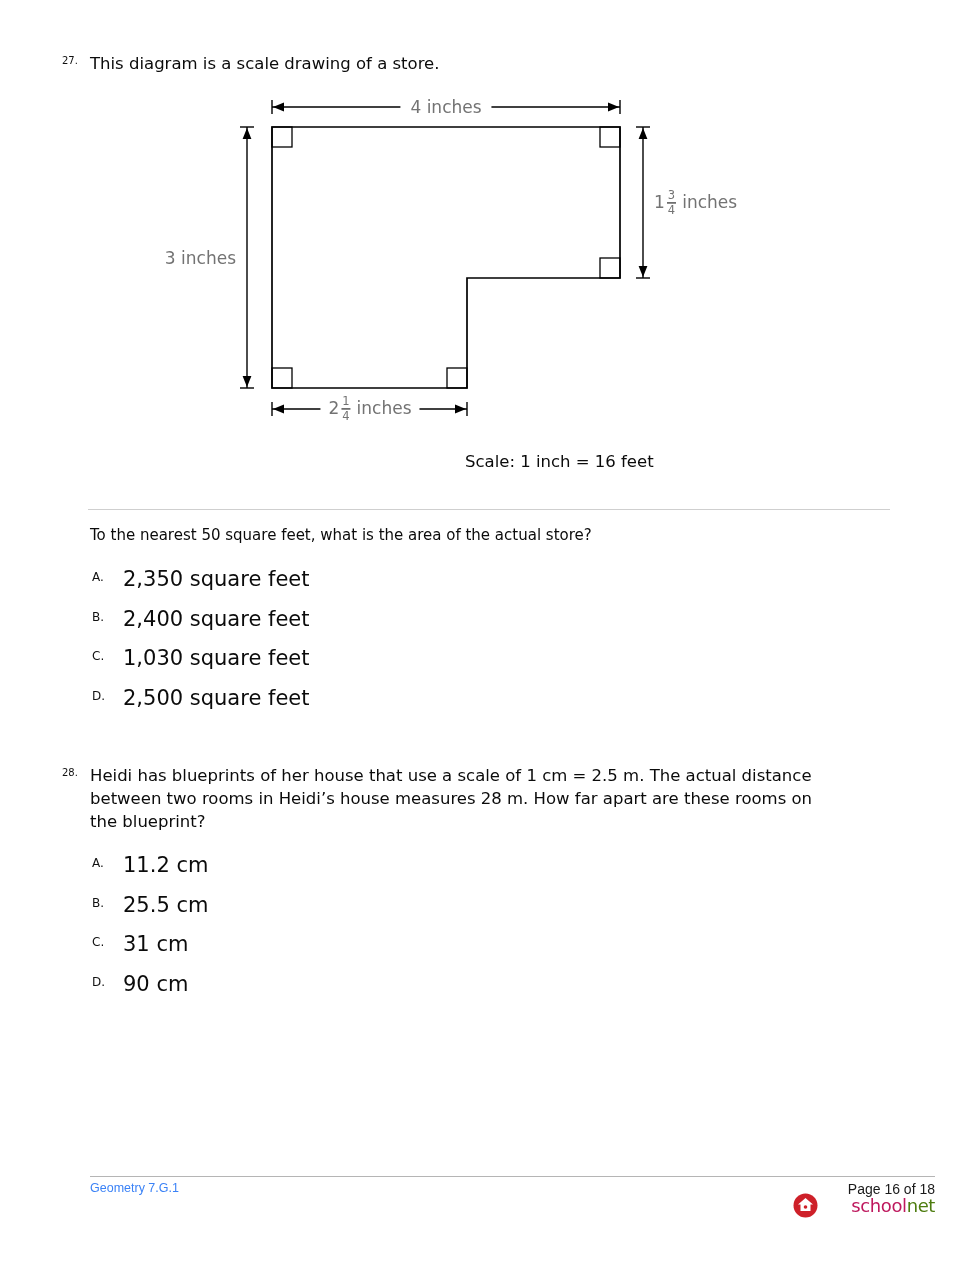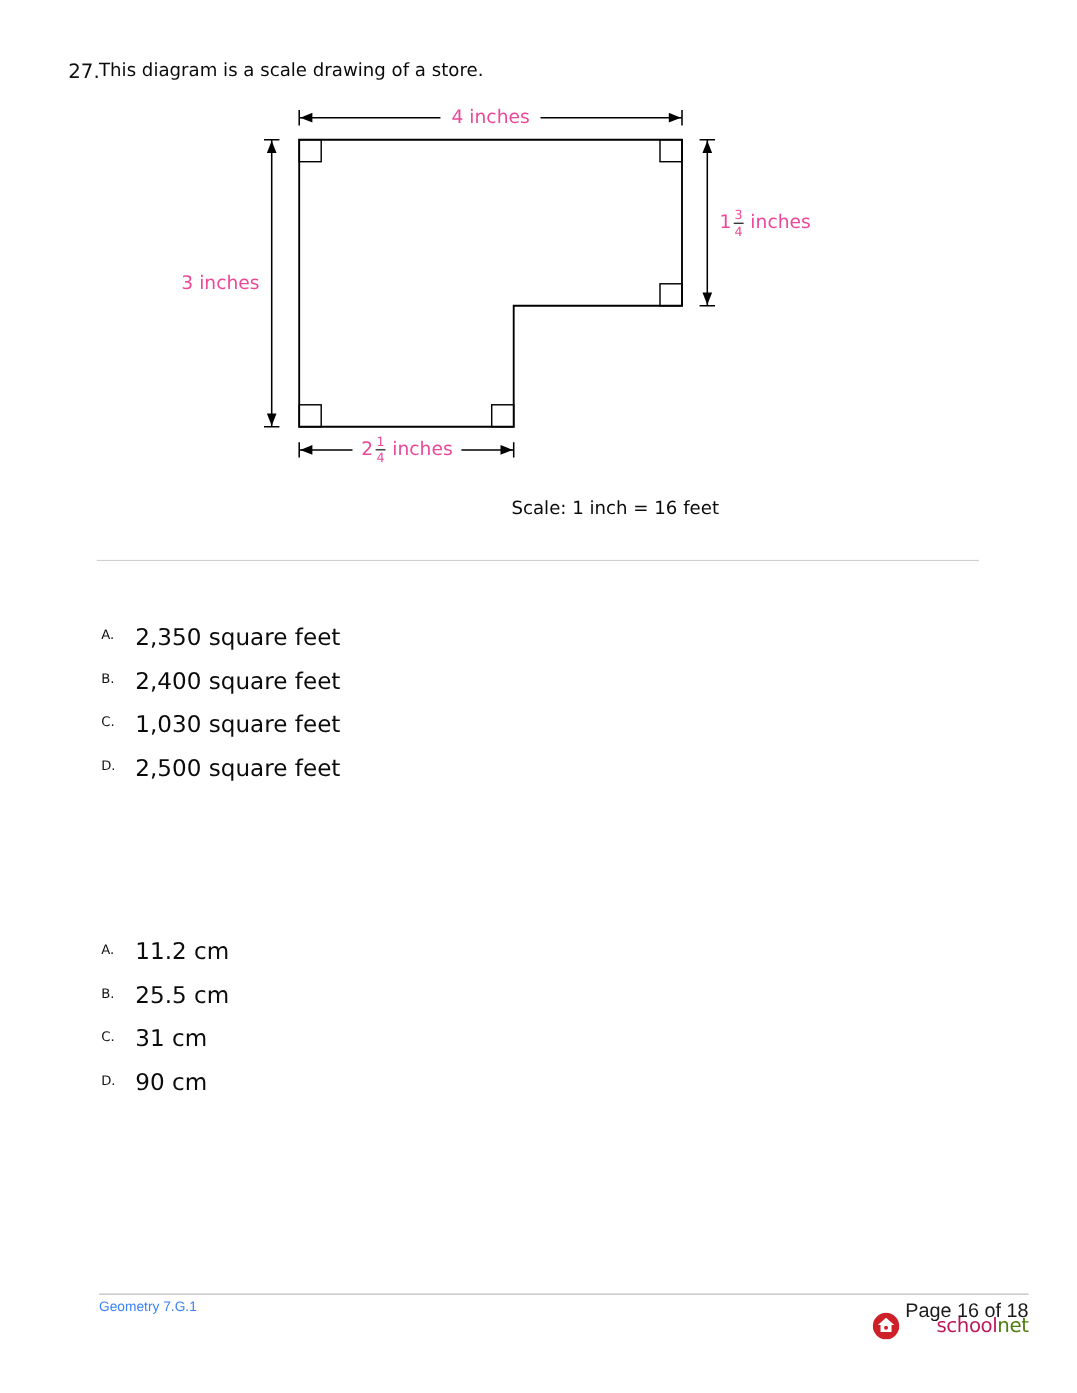--- a/index.html
+++ b/index.html
@@ -7,27 +7,27 @@
     position:relative;
     width:979px;
     height:1266px;
     background:#ffffff;
     font-family:"DejaVu Sans",sans-serif;
     color:#000;
     overflow:hidden;
   }
   
   .qheader{position:absolute;display:flex;align-items:flex-start;}
-  .qnum{font-size:18px;width:28px;flex:0 0 28px;padding-top:3px;color:#111;}
+  .qnum{font-size:10px;width:28px;flex:0 0 28px;padding-top:3px;color:#111;}
   .qprompt{font-size:16.5px;line-height:23px;color:#0b0b0b;}
   
   .diagram{position:absolute;left:150px;top:95px;width:600px;height:340px;}
   .diagram svg{position:absolute;left:0;top:0;}
   .dim-label{
-    position:absolute;font-size:17px;color:#ec4899;white-space:nowrap;
+    position:absolute;font-size:17px;color:#737373;white-space:nowrap;
     line-height:1.1;
   }
   .lbl-top{left:296px;top:12px;transform:translate(-50%,-50%);background:#fff;padding:0 10px;}
   .lbl-left{left:0;top:163px;width:86px;transform:translateY(-50%);text-align:right;}
   .lbl-right{left:504px;top:108px;transform:translateY(-50%);display:flex;align-items:center;}
   .lbl-bottom{left:220px;top:314px;transform:translate(-50%,-50%);background:#fff;padding:0 8px;display:flex;align-items:center;}
   .frac{display:inline-flex;flex-direction:column;align-items:center;font-size:11.5px;line-height:1.05;margin:0 2px;}
   .frac .num{border-bottom:1.2px solid #000;padding:0 1px 1px;}
   .frac .den{padding-top:1px;}
   .mix-unit{margin-left:4px;}
@@ -36,21 +36,21 @@
   .rule{position:absolute;height:0;border-top:1px solid #cfcfcf;}
   .rule-footer{border-top:1px solid #b5b5b5;}
   
   .stem{position:absolute;left:90px;top:526px;font-family:"DejaVu Sans",sans-serif;font-size:15px;color:#0b0b0b;}
   
   .choice{position:absolute;left:92px;display:flex;align-items:flex-start;}
   .letter{font-size:12px;width:31px;flex:0 0 31px;padding-top:2px;color:#111;}
   .ctext{font-size:21px;line-height:22px;color:#0b0b0b;}
   
   .footer-course{position:absolute;left:90px;top:1181px;font-family:"Liberation Sans",sans-serif;font-size:12.5px;color:#3b82f6;}
-  .footer-page{position:absolute;right:44px;top:1181px;font-family:"Liberation Sans",sans-serif;font-size:18px;color:#1a1a1a;}
+  .footer-page{position:absolute;right:44px;top:1181px;font-family:"Liberation Sans",sans-serif;font-size:14px;color:#1a1a1a;}
   .brand{position:absolute;right:44px;top:1193px;display:flex;align-items:center;gap:5px;}
   .brand-text{font-family:"DejaVu Sans",sans-serif;font-size:18px;letter-spacing:-0.4px;line-height:25px;}
   .brand-school{color:#be185d;margin-left:28px;}
   .brand-net{color:#4d7c0f;}
 </style>
 </head>
 <body>
 
 <div class="page">
 
@@ -122,38 +122,43 @@
         <span class="den">4</span>
       </span>
       <span class="mix-unit">inches</span>
     </div>
   </div>
 
   <div class="scale-note">Scale: 1 inch = 16 feet</div>
 
   <div class="rule" style="left:88px;top:509px;width:802px;"></div>
 
+  <div class="stem">To the nearest 50 square feet, what is the area of the actual store?</div>
 
   <div class="choice" style="top:568px;">
     <span class="letter">A.</span>
     <span class="ctext">2,350 square feet</span>
   </div>
   <div class="choice" style="top:608px;">
     <span class="letter">B.</span>
     <span class="ctext">2,400 square feet</span>
   </div>
   <div class="choice" style="top:647px;">
     <span class="letter">C.</span>
     <span class="ctext">1,030 square feet</span>
   </div>
   <div class="choice" style="top:687px;">
     <span class="letter">D.</span>
     <span class="ctext">2,500 square feet</span>
   </div>
 
+  <div class="qheader" style="left:62px;top:764px;width:770px;">
+    <span class="qnum">28.</span>
+    <span class="qprompt" style="width:740px;">Heidi has blueprints of her house that use a scale of 1 cm = 2.5 m. The actual distance between two rooms in Heidi’s house measures 28 m. How far apart are these rooms on the blueprint?</span>
+  </div>
 
   <div class="choice" style="top:854px;">
     <span class="letter">A.</span>
     <span class="ctext">11.2 cm</span>
   </div>
   <div class="choice" style="top:894px;">
     <span class="letter">B.</span>
     <span class="ctext">25.5 cm</span>
   </div>
   <div class="choice" style="top:933px;">

